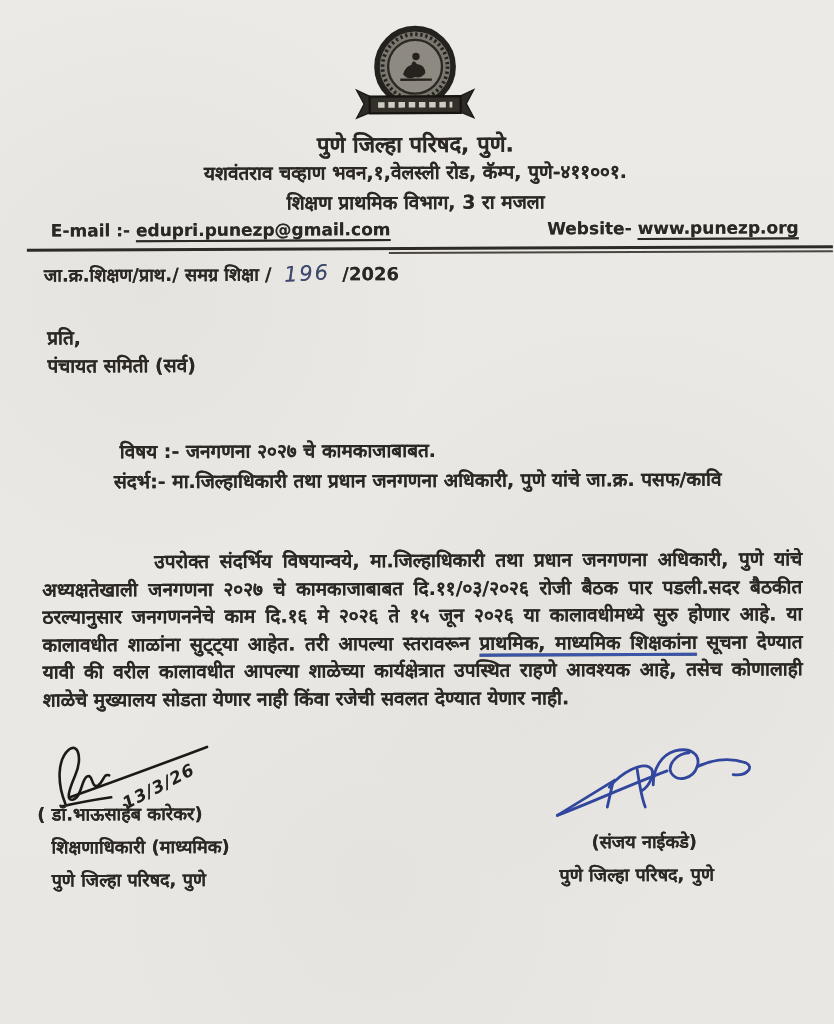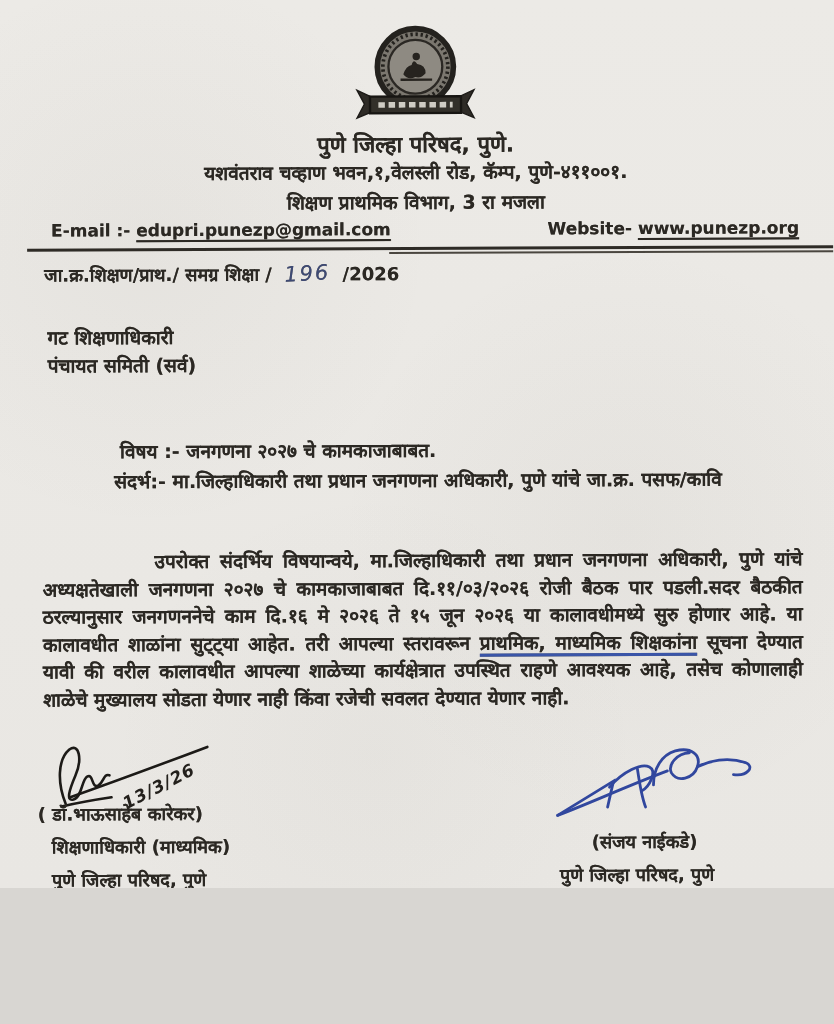--- a/index.html
+++ b/index.html
@@ -1,17 +1,17 @@
 <!DOCTYPE html>
 <html><head>
 <meta charset="utf-8">
 <style>
   html,body{margin:0;padding:0;background:#d8d6d2;}
   .page{
-    position:relative;width:834px;height:888px;margin:0 auto;
+    position:relative;width:834px;height:1024px;margin:0 auto;
     background:
       radial-gradient(circle at 18% 28%, rgba(120,115,105,.05), transparent 30%),
       radial-gradient(circle at 75% 60%, rgba(120,115,105,.05), transparent 35%),
       radial-gradient(circle at 45% 85%, rgba(120,115,105,.04), transparent 30%),
       linear-gradient(#eceae6,#e9e7e3);
     font-family:"DejaVu Sans","Liberation Sans",sans-serif;
     color:#2b2823;overflow:hidden;
   }
   .tilt{position:absolute;inset:0;transform:rotate(-0.25deg);}
   .ink{color:#2b2823;text-shadow:0 0 .6px rgba(43,40,35,.65);}
@@ -90,21 +90,21 @@
 
     <div class="abs refrow ink">
       <span>
         <span>जा.क्र.शिक्षण/प्राथ./ समग्र शिक्षा /</span>
         <span class="handnum">196</span>
         <span>/2026</span>
       </span>
     </div>
 
     <div class="abs recipient ink">
-      <div>गट शिक्षणाधिकारी</div>
+      <div>प्रति,</div>
       <div>पंचायत समिती (सर्व)</div>
     </div>
 
     <div class="abs subject ink">
       <span>विषय :-</span>
       <span>जनगणना २०२७ चे कामकाजाबाबत.</span>
     </div>
     <div class="abs refnote1 ink">
       <span>संदर्भ:-</span>
       <span>मा.जिल्हाधिकारी तथा प्रधान जनगणना अधिकारी, पुणे यांचे जा.क्र. पसफ/कावि</span>

